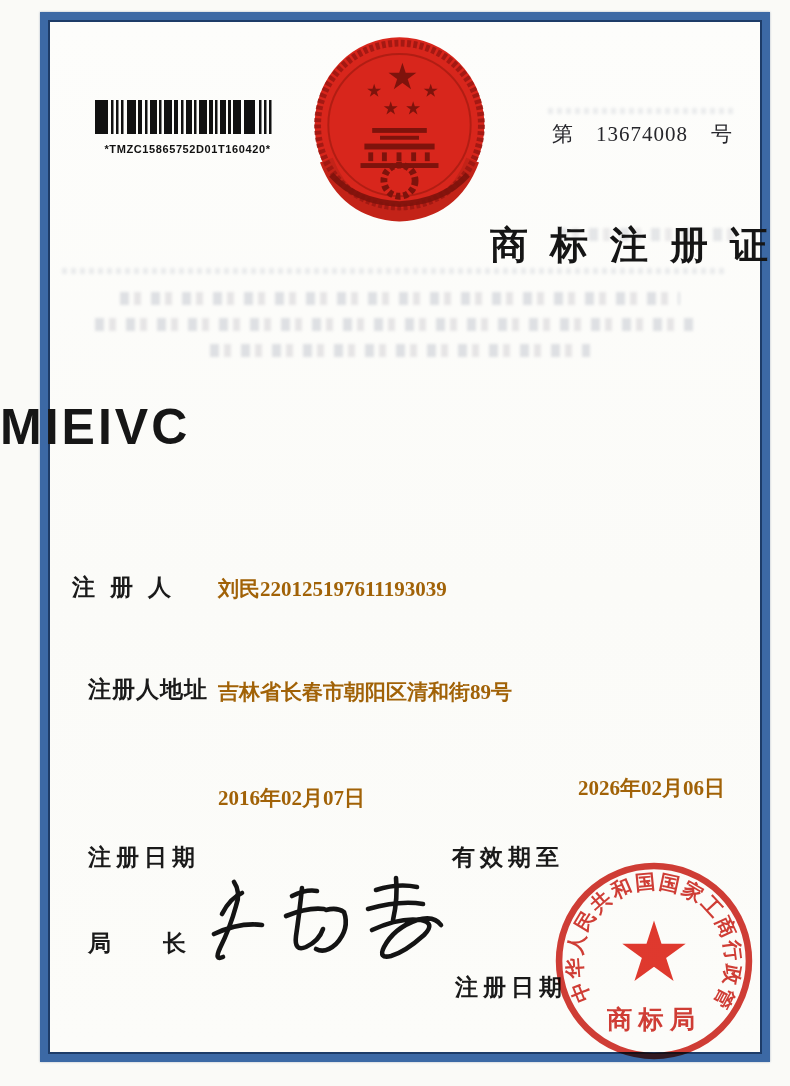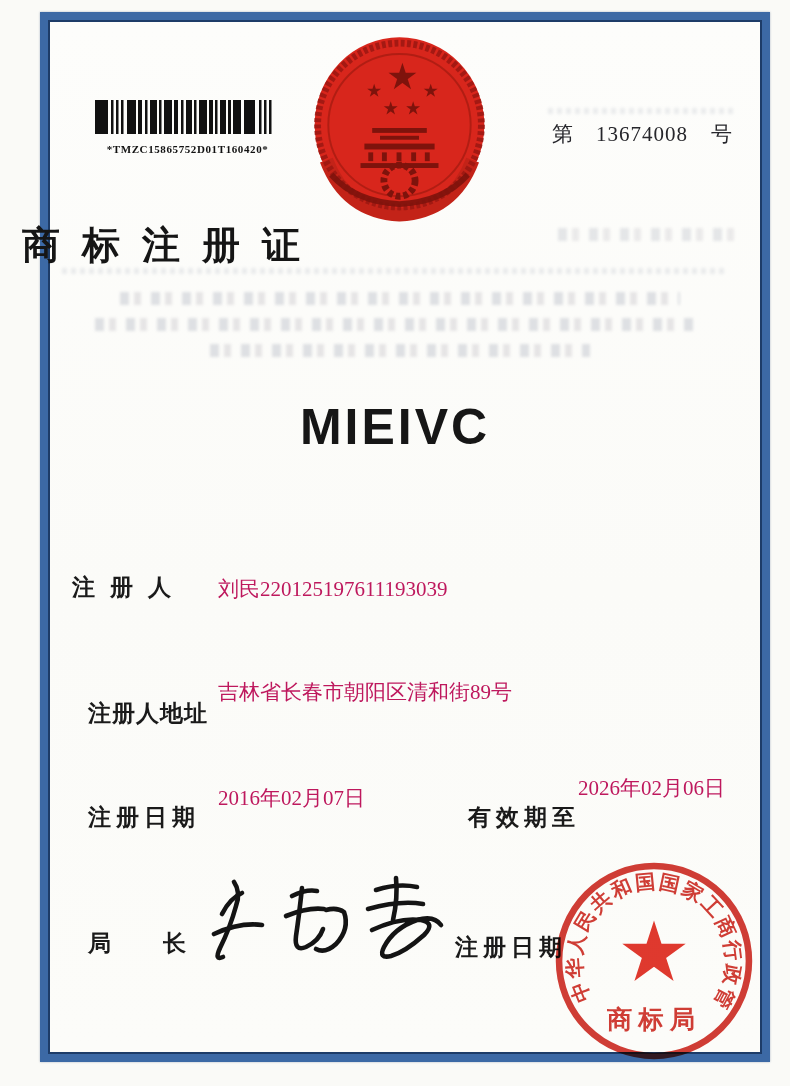--- a/index.html
+++ b/index.html
@@ -16,58 +16,58 @@
     box-shadow:0 0 2px rgba(30,60,110,.35);
   }
   .frame-inner{
     position:absolute;inset:0;
     border:2px solid #1d3c68;
     background:linear-gradient(180deg,#fdfdfb 0%,#fbfbf8 55%,#fcfcf9 100%);
   }
   
   .barcode-wrap{position:absolute;left:95px;top:98px;width:185px;text-align:center;}
   .barcode-text{
-    font-family:Liberation Serif, serif;
+    font-family:Liberation Sans, sans-serif;
     font-size:11px;font-weight:bold;letter-spacing:.6px;color:#111;margin-top:1px;
   }
   
   .cert-no{
     position:absolute;left:552px;top:120px;width:180px;
     display:flex;justify-content:space-between;align-items:baseline;
     font-size:21px;color:#26262b;
   }
   .cert-no .num{letter-spacing:1px;}
   
   .doc-title{
-    position:absolute;left:0;top:220px;width:100%;text-align:left;
+    position:absolute;left:0;top:220px;width:100%;text-align:right;
     font-size:38px;font-weight:bold;letter-spacing:22px;padding-left:22px;
     box-sizing:border-box;color:#151515;
   }
   
   .bleed{
     position:absolute;height:13px;filter:blur(1.4px);opacity:.38;
     background:repeating-linear-gradient(90deg,
       rgba(108,118,142,.55) 0 9px, transparent 9px 14px,
       rgba(125,118,135,.45) 14px 21px, transparent 21px 31px);
   }
   .bleed.thin{height:6px;opacity:.25;
     background:repeating-linear-gradient(90deg,
       rgba(108,118,142,.5) 0 5px, transparent 5px 9px);}
   
   .trademark{
-    position:absolute;left:0;top:398px;width:100%;text-align:center;
+    position:absolute;left:0;top:398px;width:100%;text-align:left;
     font-family:"Liberation Sans","DejaVu Sans",sans-serif;
     font-size:50px;font-weight:bold;letter-spacing:3px;color:#161616;
   }
   
   .lbl{position:absolute;font-weight:bold;font-size:23px;color:#1a1a1a;}
   .lbl.sp-wide{letter-spacing:15px;}
-  .lbl.sp-mid{letter-spacing:5px;}
-  .lbl.sp-tight{letter-spacing:1px;margin-top:24px;}
-  .val{position:absolute;font-size:21px;color:#be185d;}
+  .lbl.sp-mid{letter-spacing:5px;margin-top:40px;}
+  .lbl.sp-tight{letter-spacing:1px;}
+  .val{position:absolute;font-size:21px;color:#a16207;font-weight:bold;}
   
   .sig{position:absolute;left:200px;top:868px;width:250px;height:115px;}
   
   .seal{position:absolute;left:553px;top:860px;width:202px;height:202px;
         z-index:6;opacity:.93;mix-blend-mode:multiply;}
   
   .emblem{position:absolute;left:302px;top:30px;width:195px;height:196px;}
 </style>
 </head>
 <body>
@@ -153,21 +153,21 @@
 <div class="trademark">MIEIVC</div>
 
 <div class="lbl sp-wide" style="left:72px;top:572px;">注册人</div>
 <div class="val" style="left:218px;top:575px;">刘民220125197611193039</div>
 
 <div class="lbl sp-tight" style="left:88px;top:674px;">注册人地址</div>
 <div class="val" style="left:218px;top:678px;text-align:center;">吉林省长春市朝阳区清和街89号</div>
 
 <div class="lbl sp-mid" style="left:88px;top:802px;">注册日期</div>
 <div class="val" style="left:218px;top:784px;">2016年02月07日</div>
-<div class="lbl sp-mid" style="left:468px;top:802px;">有效期至</div>
+<div class="lbl sp-mid" style="left:452px;top:802px;">有效期至</div>
 <div class="val" style="left:578px;top:774px;">2026年02月06日</div>
 
 <div class="lbl" style="left:88px;top:928px;">局</div>
 <div class="lbl" style="left:163px;top:928px;">长</div>
 
 <svg class="sig" viewBox="0 0 250 115" aria-label="许瑞表">
   <g fill="none" stroke="#141414" stroke-width="4.6" stroke-linecap="round" stroke-linejoin="round">
     <path d="M22,46 q8,-16 20,-21"></path>
     <path d="M34,14 q7,10 2,24 q-6,22 -16,42 q-6,13 3,9"></path>
     <path d="M14,66 q26,-12 48,-9"></path>

